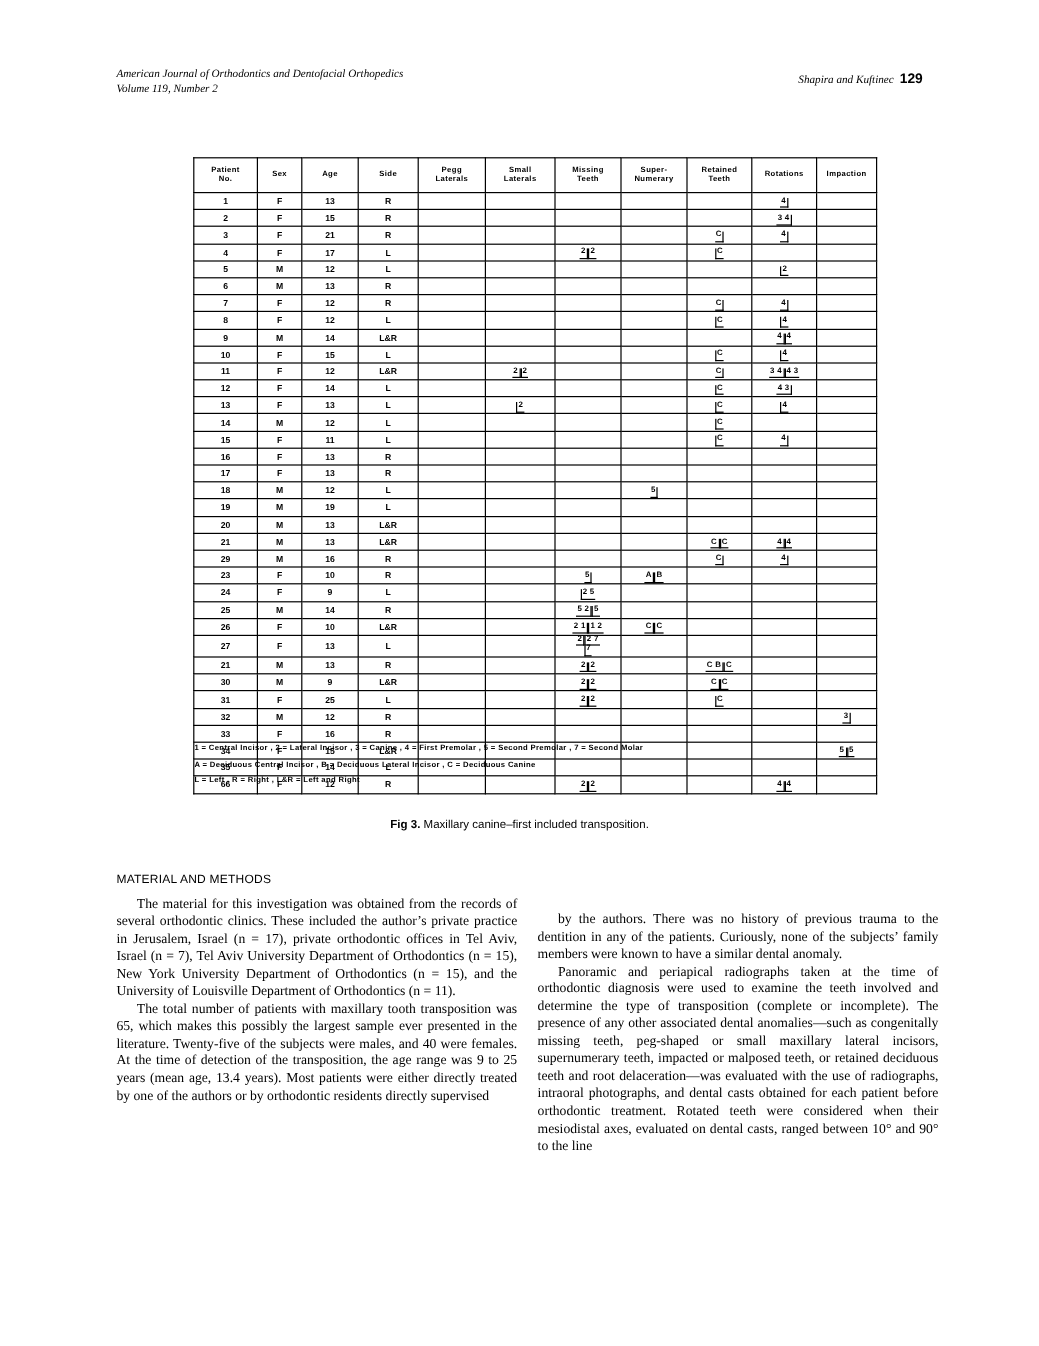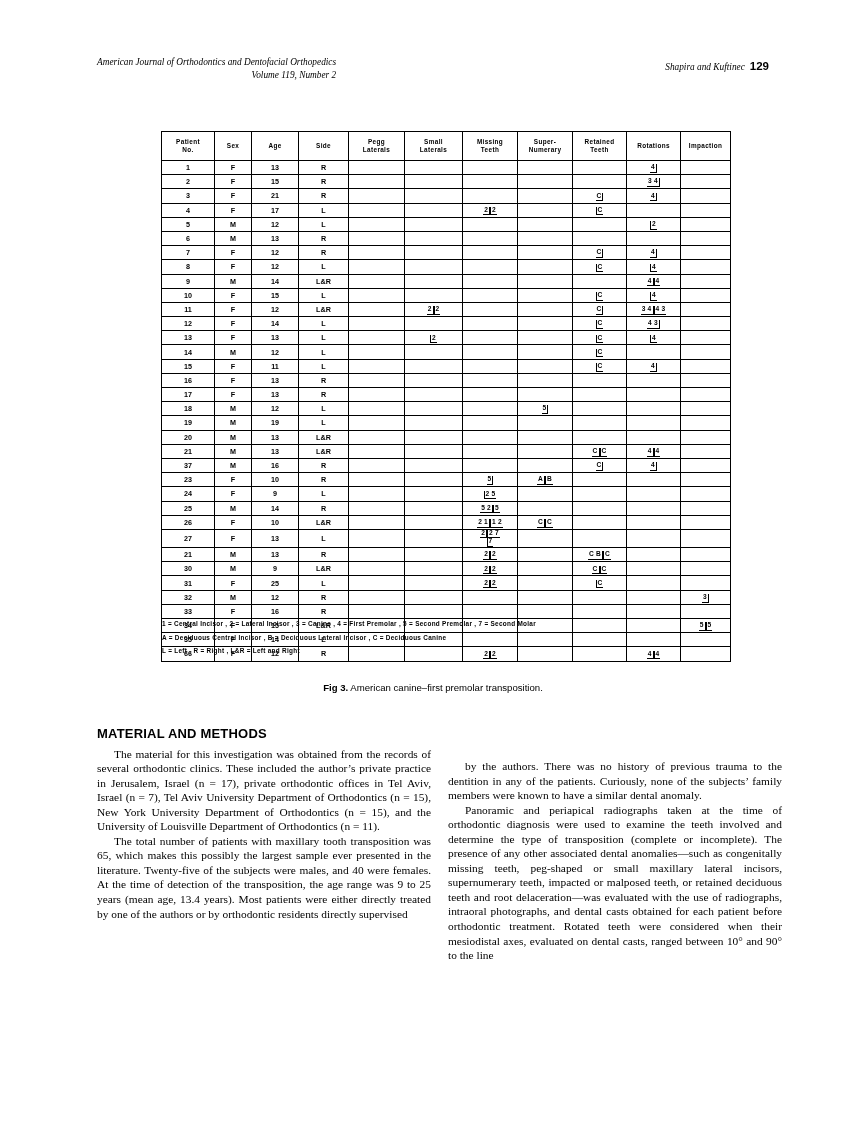--- a/index.html
+++ b/index.html
@@ -8,21 +8,21 @@
     font-family:"Liberation Serif",serif;color:#000;
     position:relative;overflow:hidden;
   }
   .page{position:absolute;inset:0;padding-left:44px;}
 
   
   .runhead{position:absolute;left:97px;top:56px;width:672px;height:30px;}
   .rh-left{position:absolute;left:0;top:0;font-style:italic;font-size:9.3px;line-height:12.5px;}
   .rh-right{position:absolute;right:0;top:4px;font-style:italic;font-size:9.3px;white-space:nowrap;}
   .rh-page{font-style:normal;font-weight:bold;font-size:11.5px;font-family:"Liberation Sans",sans-serif;margin-left:5px;}
-  .rh-vol{text-align:right;}
+  .rh-vol{}
 
   
   .figwrap{position:absolute;left:161px;top:131px;width:559px;}
   table.dt{border-collapse:collapse;width:559px;table-layout:fixed;
            font-family:"Liberation Sans",sans-serif;}
   table.dt th,table.dt td{border:1px solid #000;padding:0;text-align:center;vertical-align:middle;}
   table.dt th{font-size:6.4px;font-weight:bold;line-height:8px;letter-spacing:.35px;height:28px;}
   table.dt td{height:13.2px;font-size:7.2px;font-weight:bold;}
   td.tooth{font-size:6.6px;font-weight:bold;letter-spacing:.2px;}
 
@@ -41,21 +41,21 @@
   
   .caption{position:absolute;left:97px;top:682px;width:672px;text-align:center;
            font-family:"Liberation Sans",sans-serif;font-size:9.6px;}
   .caption b{font-weight:bold;text-align:center;}
 
   
   .col{position:absolute;top:727px;width:334px;font-size:11.4px;line-height:14.55px;
        text-align:justify;}
   .col.left{left:97px;}
   .col.right{left:448px;margin-top:32px;}
-  .sechead{font-family:"Liberation Sans",sans-serif;font-size:13px;font-weight:bold;
+  .sechead{font-family:"Liberation Sans",sans-serif;font-size:10px;font-weight:normal;
            letter-spacing:.2px;margin:0 0 5px 0;}
   .col p{margin:0;text-indent:17px;}
 </style>
 </head>
 <body>
 
 <div class="page">
 
   <div class="runhead">
     <div class="rh-left">
@@ -365,21 +365,21 @@
             <td>L&amp;R</td>
             <td class="tooth"></td>
             <td class="tooth"></td>
             <td class="tooth"></td>
             <td class="tooth"></td>
             <td class="tooth"><span class="q"><span class="ur">C</span><span class="ul">C</span></span></td>
             <td class="tooth"><span class="q"><span class="ur">4</span><span class="ul">4</span></span></td>
             <td class="tooth"></td>
           </tr>
           <tr>
-            <td>37</td>
+            <td>29</td>
             <td>M</td>
             <td>16</td>
             <td>R</td>
             <td class="tooth"></td>
             <td class="tooth"></td>
             <td class="tooth"></td>
             <td class="tooth"></td>
             <td class="tooth"><span class="q"><span class="ur">C</span></span></td>
             <td class="tooth"><span class="q"><span class="ur">4</span></span></td>
             <td class="tooth"></td>
@@ -558,21 +558,21 @@
   </div>
 
   <div class="legend">
     <div>1 = Central Incisor , 2 = Lateral Incisor , 3 = Canine , 4 = First Premolar , 5 = Second Premolar , 7 = Second Molar</div>
     <div>A = Deciduous Central Incisor , B = Deciduous Lateral Incisor , C = Deciduous Canine</div>
     <div>L = Left ,  R = Right ,  L&amp;R = Left and Right</div>
   </div>
 
   <div class="caption">
     <b>Fig 3.</b>
-    <span>American canine–first premolar transposition.</span>
+    <span>Maxillary canine–first included transposition.</span>
   </div>
 
   <div class="col left">
     <div class="sechead">MATERIAL AND METHODS</div>
     <p>The material for this investigation was obtained from the records of several orthodontic clinics. These included the author’s private practice in Jerusalem, Israel (n = 17), private orthodontic offices in Tel Aviv, Israel (n = 7), Tel Aviv University Department of Orthodontics (n = 15), New York University Department of Orthodontics (n = 15), and the University of Louisville Department of Orthodontics (n = 11).</p>
     <p>The total number of patients with maxillary tooth transposition was 65, which makes this possibly the largest sample ever presented in the literature. Twenty-five of the subjects were males, and 40 were females. At the time of detection of the transposition, the age range was 9 to 25 years (mean age, 13.4 years). Most patients were either directly treated by one of the authors or by orthodontic residents directly supervised</p>
   </div>
 
   <div class="col right">
     <p>by the authors. There was no history of previous trauma to the dentition in any of the patients. Curiously, none of the subjects’ family members were known to have a similar dental anomaly.</p>

